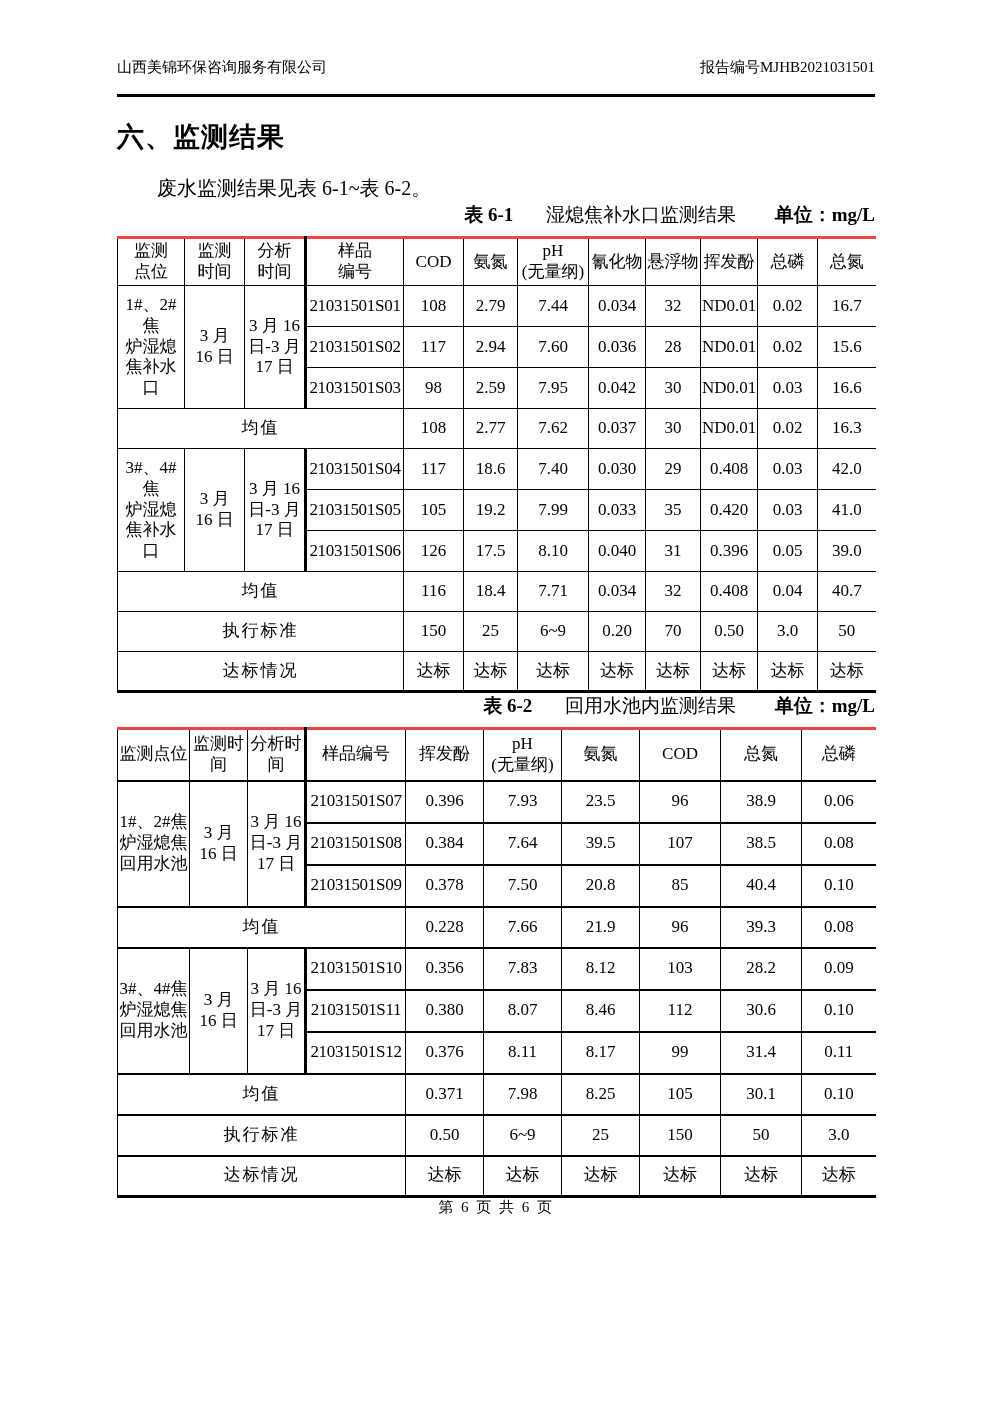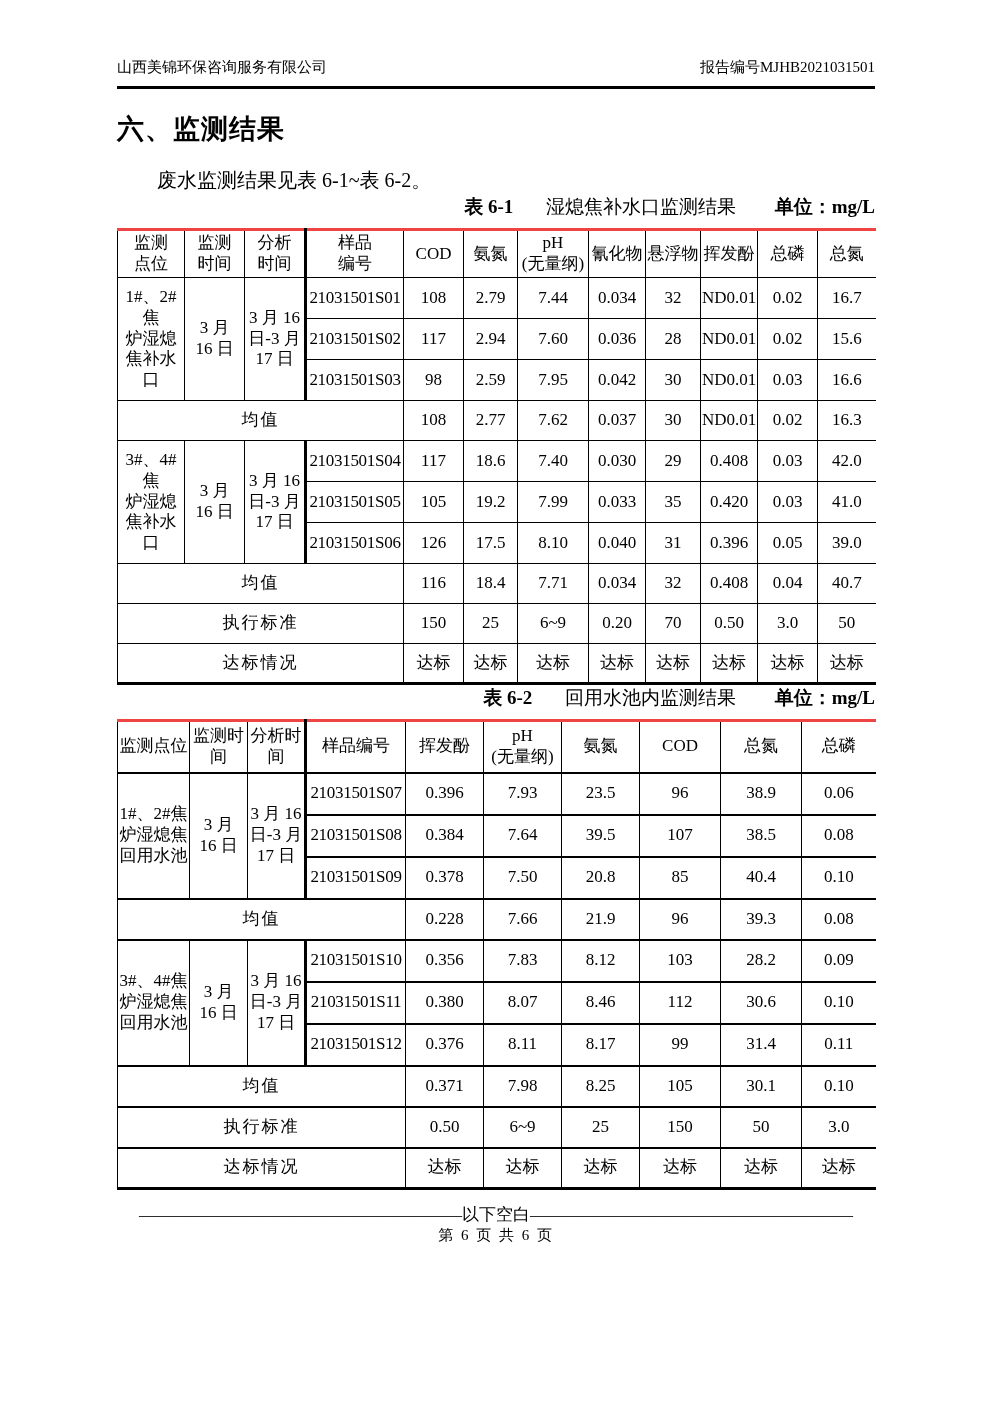--- a/index.html
+++ b/index.html
@@ -3,21 +3,21 @@
 <meta charset="utf-8">
 <style>
   * { margin:0; padding:0; box-sizing:border-box; }
   html,body { background:#888; }
   .page {
     width:992px; height:1403px; background:#ffffff; color:#000;
     font-family:"Liberation Serif","DejaVu Serif",serif;
     padding:58px 117px 0 117px; position:relative; margin:0 auto;
   }
   .hdr { display:flex; justify-content:space-between; align-items:flex-end;
-         font-size:15px; padding-bottom:9px; border-bottom:3px solid #000; }
+         font-size:15px; padding-bottom:17px; border-bottom:3px solid #000; }
   .sec-title { font-size:27px; font-weight:bold; margin-top:22px; letter-spacing:1px; }
   .intro { font-size:20px; margin-top:20px; text-indent:2em; }
   .cap { text-align:right; font-size:19px; margin-bottom:8px; }
   .cap .b { font-weight:bold; }
   .cap .gap1 { margin-right:28px; }
   .cap .gap2 { margin-left:34px; }
 
   table.t { border-collapse:collapse; table-layout:fixed; width:758px;
             border-top:3px solid #ef4444; border-bottom:3px solid #000; }
   .t th, .t td { border:1px solid #000; text-align:center; vertical-align:middle;
@@ -357,16 +357,15 @@
       <td>达标</td>
       <td>达标</td>
       <td>达标</td>
       <td>达标</td>
       <td>达标</td>
       <td>达标</td>
     </tr>
   </tbody>
     </table>
 
-  <div class="blankline">———————————————————以下空白———————————————————</div>
   <div class="pageno">第 6 页 共 6 页</div>
 
 </div>
 
 </body></html>

